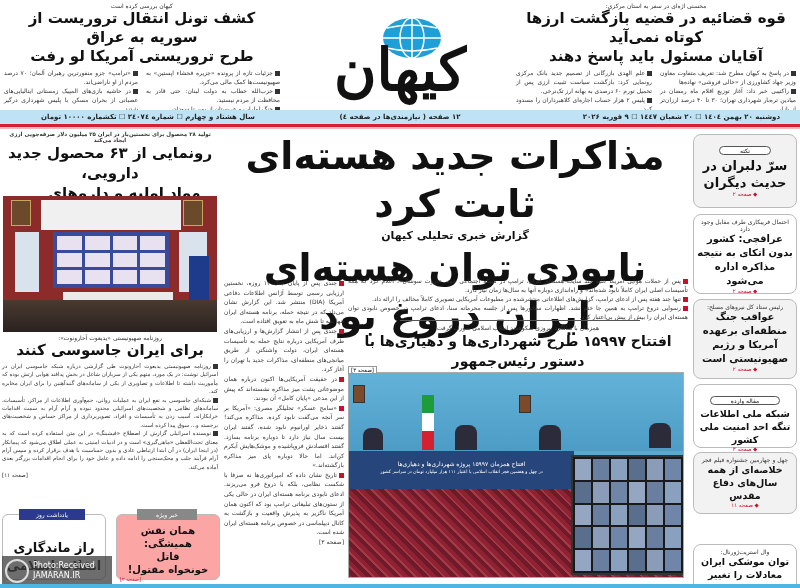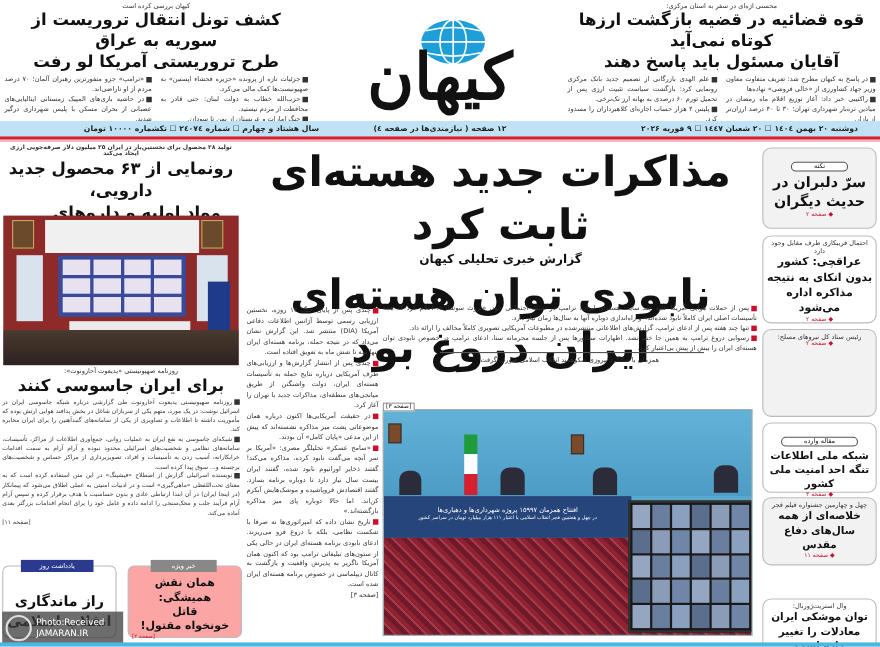--- a/index.html
+++ b/index.html
@@ -68,21 +68,21 @@
     <div class="small" style="flex:1">
       <div><span class="sqd"></span><span>«ترامپ» جزو منفورترین رهبران آلمان؛ ۷۰ درصد مردم از او ناراضی‌اند.</span></div>
       <div><span class="sqd"></span><span>در حاشیه بازی‌های المپیک زمستانی ایتالیایی‌های عصبانی از بحران مسکن با پلیس شهرداری درگیر شدند.</span></div>
       <div style="font-weight:bold;text-align:left">[ صفحه آخر ]</div>
     </div>
   </div>
 </div>
 
 <div class="infobar" style="right:0;width:290px;padding-right:20px;text-align:right">دوشنبه ۲۰ بهمن ۱٤۰٤ ☐ ۲۰ شعبان ۱٤٤۷ ☐ ۹ فوریه ۲۰۲۶</div>
 <div class="infobar" style="left:285px;width:230px;">۱۲ صفحه ( نیازمندی‌ها در صفحه ٤)</div>
-<div class="infobar" style="left:0;width:290px;padding-left:6px;text-align:right;direction:rtl">سال هشتاد و چهارم ☐ شماره ۲٤۰۷٤ ☐ تکشماره ۱۰۰۰۰ تومان</div>
+<div class="infobar" style="left:0;width:290px;padding-left:6px;text-align:center;direction:rtl">سال هشتاد و چهارم ☐ شماره ۲٤۰۷٤ ☐ تکشماره ۱۰۰۰۰ تومان</div>
 <div class="redline"></div>
 <div class="pinkline"></div>
 
 <div class="abs" style="left:222px;top:132px;width:466px;">
   <div class="hl" style="font-size:38px;line-height:48px;font-weight:900">مذاکرات جدید هسته‌ای ثابت کرد</div>
   <div class="hl" style="font-size:11px;line-height:16px">گزارش خبری تحلیلی کیهان</div>
   <div class="hl" style="font-size:38px;line-height:48px;font-weight:900">نابودی توان هسته‌ای ایران دروغ بود</div>
 </div>
 
 <div class="abs small" style="left:348px;top:276px;width:340px;font-size:6px;line-height:9px">
@@ -96,20 +96,21 @@
   <div><span class="sq"></span><span>چندی پس از پایان جنگ ۱۲ روزه، نخستین ارزیابی رسمی توسط آژانس اطلاعات دفاعی آمریکا (DIA) منتشر شد. این گزارش نشان می‌داد که در نتیجه حمله، برنامه هسته‌ای ایران تنها سه تا شش ماه به تعویق افتاده است.</span></div>
   <div><span class="sq"></span><span>چندی پس از انتشار گزارش‌ها و ارزیابی‌های طرف آمریکایی درباره نتایج حمله به تأسیسات هسته‌ای ایران، دولت واشنگتن از طریق میانجی‌های منطقه‌ای، مذاکرات جدید با تهران را آغاز کرد.</span></div>
   <div><span class="sq"></span><span>در حقیقت آمریکایی‌ها اکنون درباره همان موضوعاتی پشت میز مذاکره نشسته‌اند که پیش از این مدعی «پایان کامل» آن بودند.</span></div>
   <div><span class="sq"></span><span>«سامح عسکر» تحلیلگر مصری: «آمریکا بر سر آنچه می‌گفت نابود کرده، مذاکره می‌کند! گفتند ذخایر اورانیوم نابود شده، گفتند ایران بیست سال نیاز دارد تا دوباره برنامه بسازد. گفتند اقتصادش فروپاشیده و موشک‌هایش آبکرم کن‌اند. اما حالا دوباره پای میز مذاکره بازگشته‌اند.»</span></div>
   <div><span class="sq"></span><span>تاریخ نشان داده که امپراتوری‌ها نه صرفا با شکست نظامی، بلکه با دروغ فرو می‌ریزند. ادعای نابودی برنامه هسته‌ای ایران در حالی یکی از ستون‌های تبلیغاتی ترامپ بود که اکنون همان آمریکا ناگزیر به پذیرش واقعیت و بازگشت به کانال دیپلماسی در خصوص برنامه هسته‌ای ایران شده است.</span></div>
   <div style="text-align:right">[صفحه ۳]</div>
 </div>
 
 <div class="abs" style="left:348px;top:324px;width:340px;">
   <div style="font-size:6px;text-align:center;color:#333">همزمان با سالگرد پیروزی شکوهمند انقلاب اسلامی صورت گرفت</div>
+  <div class="hl" style="font-size:14px;line-height:20px;font-weight:900">افتتاح ۱۵۹۹۷ طرح شهرداری‌ها و دهیاری‌ها با دستور رئیس‌جمهور</div>
 </div>
 <div class="abs" style="left:348px;top:366px;font-size:5.5px;background:#fff;border:1px solid #999;padding:0 2px;z-index:2">[صفحه ۳]</div>
 <div class="photo" style="left:348px;top:372px;width:336px;height:206px;background:#5aa9cf;border:1px solid #aaa">
   <div style="position:absolute;left:0;top:0;width:100%;height:78px;background:linear-gradient(#63b2d8,#4d9cc6)"></div>
   <div style="position:absolute;left:4px;top:12px;width:12px;height:18px;background:#7a4a2a;border:1px solid #333"></div>
   <div style="position:absolute;left:170px;top:22px;width:12px;height:18px;background:#7a4a2a;border:1px solid #333"></div>
   <div style="position:absolute;left:73px;top:22px;width:12px;height:55px;background:linear-gradient(#1e9c3c 33%,#fff 33%,#fff 66%,#d5202f 66%)"></div>
   <div style="position:absolute;left:14px;top:55px;width:20px;height:22px;background:#2b2b3a;border-radius:8px 8px 0 0"></div>
   <div style="position:absolute;left:106px;top:52px;width:22px;height:25px;background:#2b2b3a;border-radius:8px 8px 0 0"></div>
   <div style="position:absolute;left:190px;top:52px;width:22px;height:25px;background:#2b2b3a;border-radius:8px 8px 0 0"></div>
@@ -222,20 +223,21 @@
   <div class="title">سرّ دلبران در حدیث دیگران</div>
   <div class="pg">◆ <span>صفحه ۲</span></div>
 </div>
 <div class="box" style="right:3px;top:214px;width:104px;height:80px;background:#fff">
   <div class="kicker">احتمال فریبکاری طرف مقابل وجود دارد</div>
   <div class="title" style="font-size:10px;line-height:14px">عراقچی: کشور بدون اتکای به نتیجه مذاکره اداره می‌شود</div>
   <div class="pg">◆ <span>صفحه ۲</span></div>
 </div>
 <div class="box" style="right:3px;top:299px;width:104px;height:80px">
   <div class="kicker">رئیس ستاد کل نیروهای مسلح:</div>
+  <div class="title" style="font-size:10px;line-height:14px">عواقب جنگ منطقه‌ای برعهده آمریکا و رژیم صهیونیستی است</div>
   <div class="pg">◆ <span>صفحه ۲</span></div>
 </div>
 <div class="box" style="right:3px;top:384px;width:104px;height:64px;background:#fff">
   <div class="pill">مقاله وارده</div>
   <div class="title" style="font-size:9.5px;line-height:13px">شبکه ملی اطلاعات تنگه احد امنیت ملی کشور</div>
   <div class="pg">◆ <span>صفحه ۳</span></div>
 </div>
 <div class="box" style="right:3px;top:452px;width:104px;height:62px">
   <div class="kicker">چهل و چهارمین جشنواره فیلم فجر</div>
   <div class="title" style="font-size:9.5px;line-height:13px">خلاصه‌ای از همه سال‌های دفاع مقدس</div>

